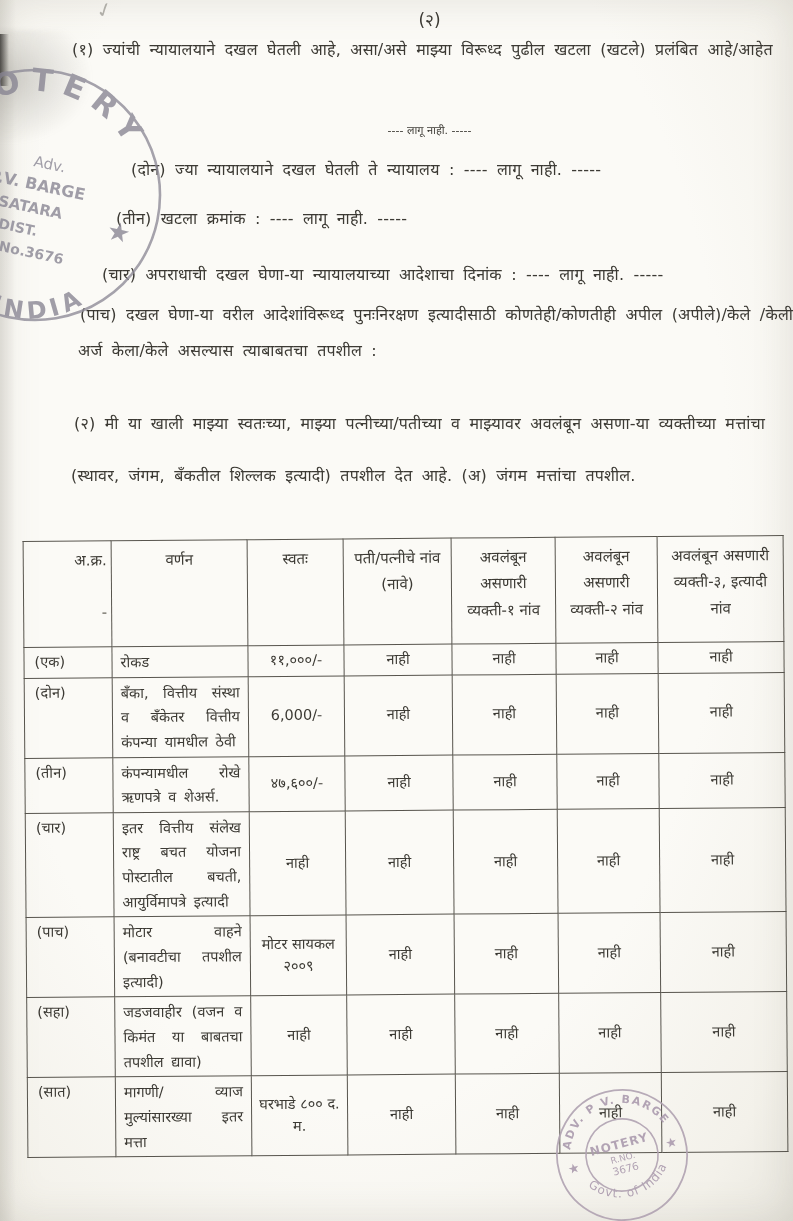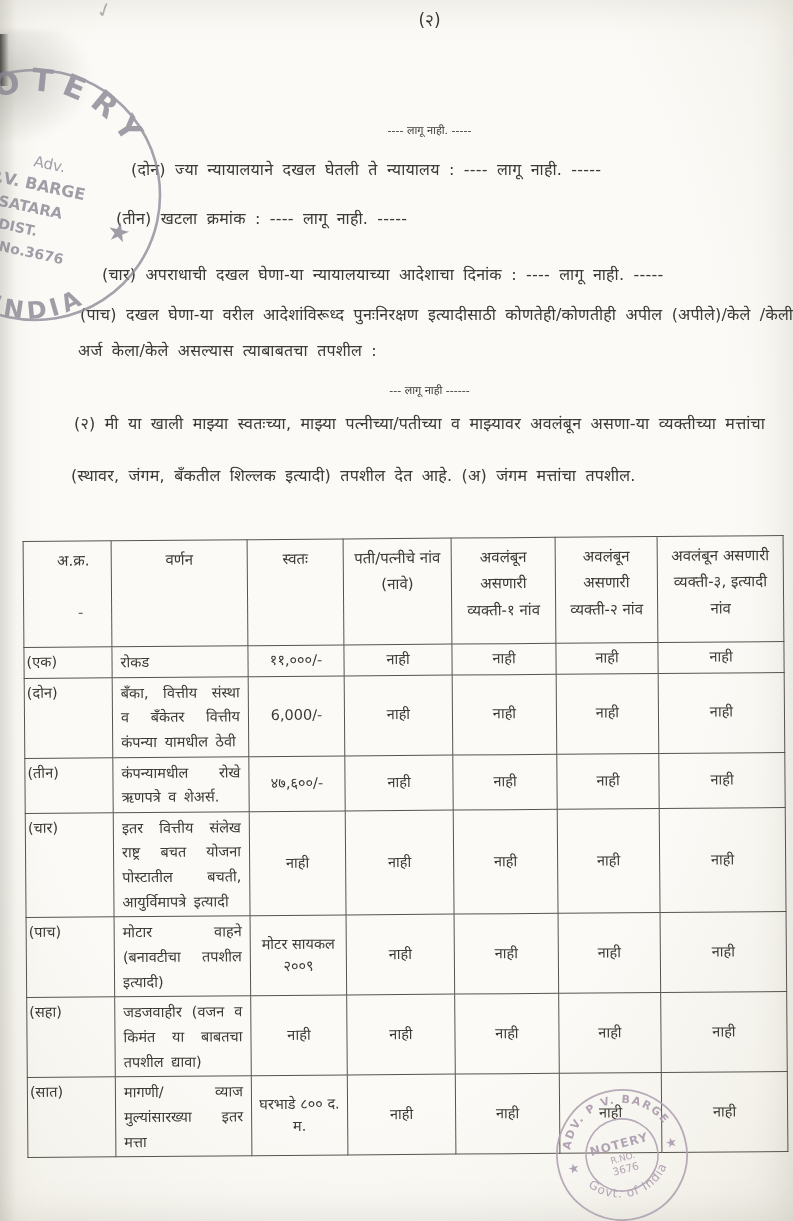--- a/index.html
+++ b/index.html
@@ -37,22 +37,22 @@
   }
 
   .line{ position:absolute; white-space:nowrap; font-size:16px; letter-spacing:.2px; word-spacing:4px; color:#3c3a34; }
   .centerline{ position:absolute; left:0; width:100%; text-align:center; text-indent:66px; font-size:11px; color:#3c3a34; }
 
   
   .tbl-wrap{ position:absolute; left:25px; top:538px; width:760px; transform:rotate(-0.45deg); }
   table{ border-collapse:collapse; width:100%; table-layout:fixed; }
   td,th{ border:1.3px solid #57544d; font-weight:normal; font-size:14.5px; color:#3c3a34; }
   thead td{ text-align:center; vertical-align:top; padding:6px 4px 4px; line-height:1.75; font-size:15px; }
-  thead td:first-child{ text-align:center; padding-left:16px; }
-  td.no{ vertical-align:top; text-align:left; padding:3px 2px 0 2px; }
+  thead td:first-child{ text-align:right; padding-left:16px; }
+  td.no{ vertical-align:top; text-align:left; padding:3px 2px 0 10px; }
   td.desc{ vertical-align:top; text-align:justify; padding:3px 8px 2px 8px; line-height:1.7; word-spacing:3px; }
   td.val{ vertical-align:middle; text-align:center; padding:2px 4px; line-height:1.5; }
   .dash-mark{ display:block; margin-top:26px; padding-left:14px; color:#6b685f; }
 
   
   .stamp{ position:absolute; pointer-events:none; }
   .stamp-tl{ left:-105px; top:55px; opacity:.78; transform:rotate(12deg); }
   .stamp-br{ left:547px; top:1080px; opacity:.9; transform:rotate(-15deg); }
   .stamp-tl text{ fill:#878492; }
   .stamp-tl circle{ stroke:#8d8a97; }
@@ -64,27 +64,27 @@
 
 <div class="page">
 
   <div class="left-shade"></div>
   <div class="smudge-topleft"></div>
   <div class="edge-chip"></div>
   <div class="pencil-mark">✓</div>
 
   <div class="centerline" style="top:8px; font-size:17px;">(२)</div>
 
+  <div class="line" style="left:72px; top:38px;">(१) ज्यांची न्यायालयाने दखल घेतली आहे, असा/असे माझ्या विरूध्द पुढील खटला (खटले) प्रलंबित आहे/आहेत</div>
   <div class="centerline" style="top:122px;">---- लागू नाही. -----</div>
   <div class="line" style="left:131px; top:158px;">(दोन) ज्या न्यायालयाने दखल घेतली ते न्यायालय :  ---- लागू नाही. -----</div>
   <div class="line" style="left:116px; top:207px;">(तीन) खटला क्रमांक : ---- लागू नाही. -----</div>
   <div class="line" style="left:102px; top:263px;">(चार) अपराधाची दखल घेणा-या न्यायालयाच्या आदेशाचा दिनांक :  ---- लागू नाही. -----</div>
   <div class="line" style="left:80px; top:303px;">(पाच) दखल घेणा-या वरील आदेशांविरूध्द पुनःनिरक्षण इत्यादीसाठी कोणतेही/कोणतीही अपील (अपीले)/केले /केली,</div>
   <div class="line" style="left:78px; top:339px;">अर्ज केला/केले असल्यास त्याबाबतचा तपशील :</div>
-  <div class="centerline" style="top:382px;">--- लागू नाही ------</div>
   <div class="line" style="left:74px; top:412px;">(२) मी या खाली माझ्या स्वतःच्या, माझ्या पत्नीच्या/पतीच्या व माझ्यावर अवलंबून असणा-या व्यक्तीच्या मत्तांचा</div>
   <div class="line" style="left:71px; top:464px;">(स्थावर, जंगम, बॅंकतील शिल्लक इत्यादी) तपशील देत आहे. (अ) जंगम मत्तांचा तपशील.</div>
 
   <div class="tbl-wrap">
     <table>
       <colgroup>
         <col style="width:88px">
           <col style="width:136px">
           <col style="width:96px">
         <col style="width:108px">

